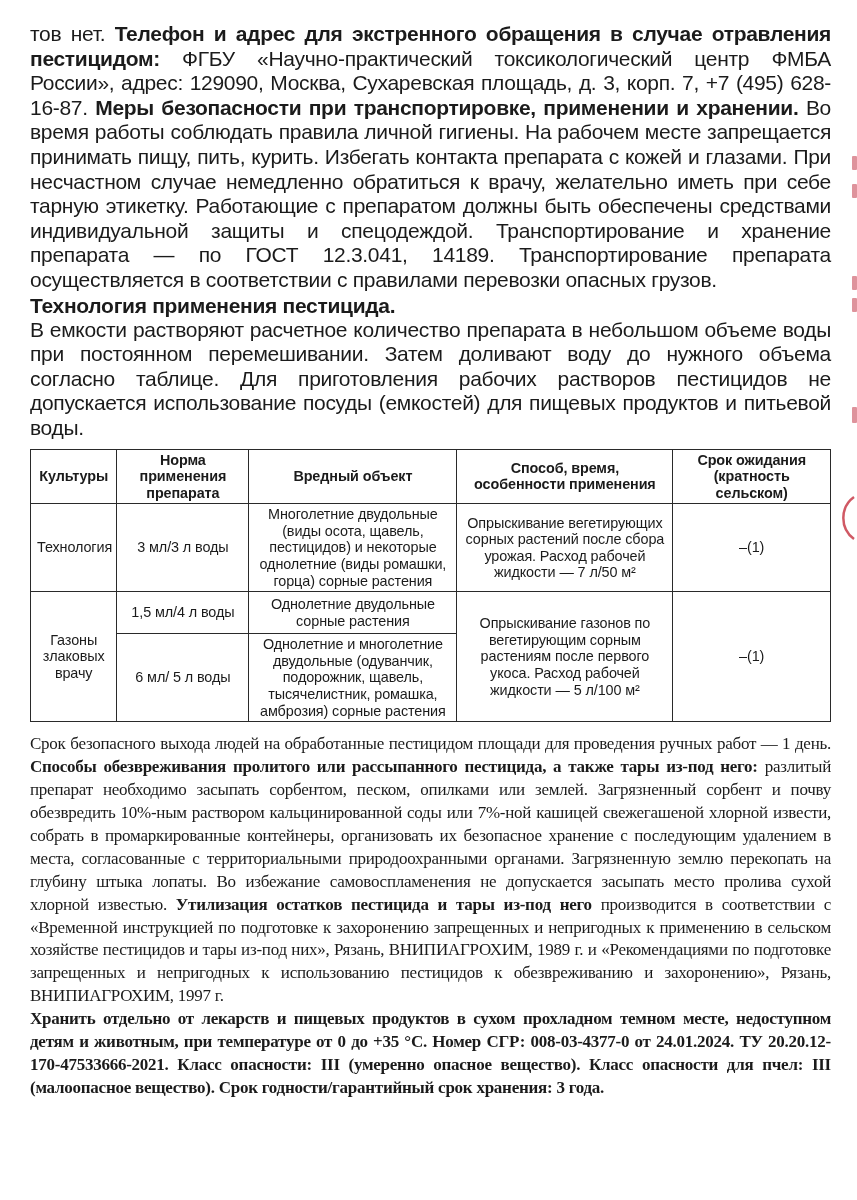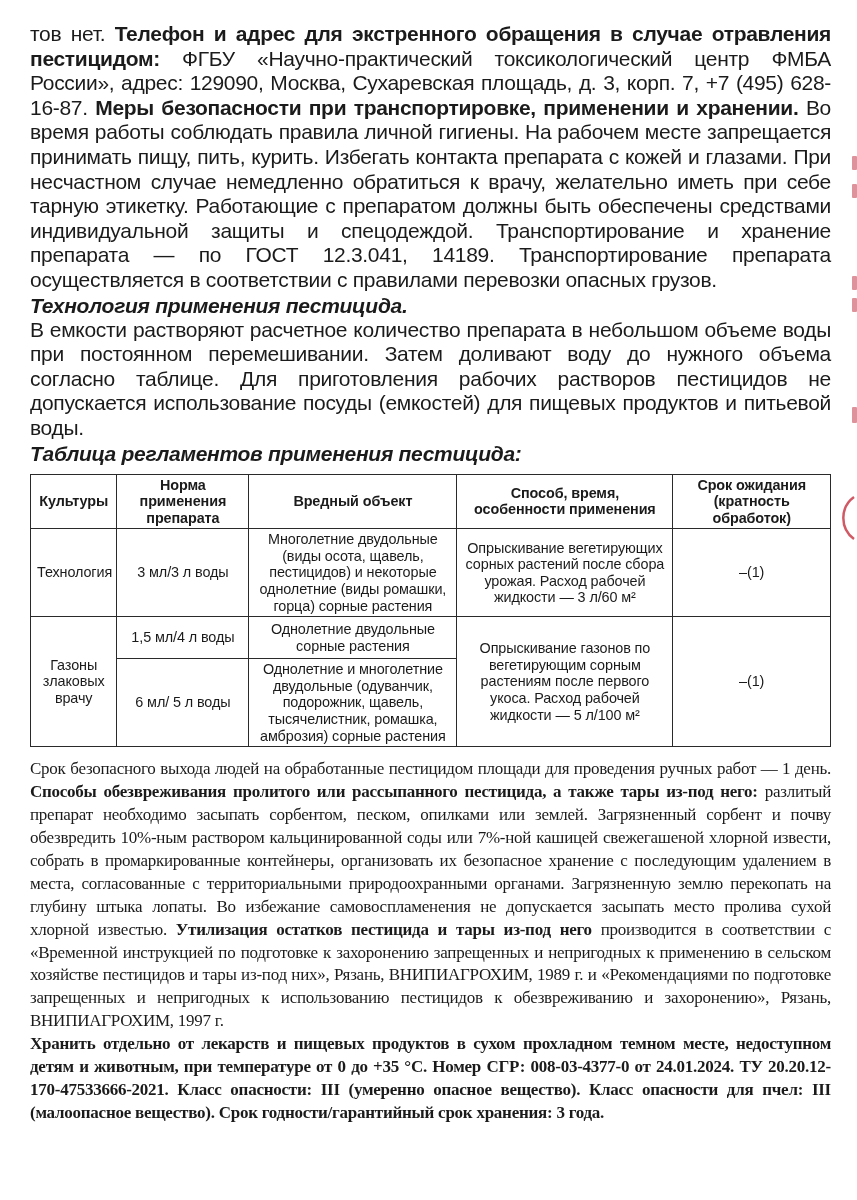--- a/index.html
+++ b/index.html
@@ -7,21 +7,21 @@
     position:relative;
     width:857px;height:1200px;
     background:#ffffff;
     overflow:hidden;
     color:#1b1b1b;
     font-family:"Liberation Sans","DejaVu Sans",sans-serif;
   }
   .content{padding:22px 26px 0 30px;}
   .content p{margin:0;text-align:justify;}
   .body1{font-size:21px;line-height:24.6px;letter-spacing:-0.3px;}
-  .heading{font-size:21px;line-height:25px;font-weight:700;text-align:center;letter-spacing:-0.3px;font-style:italic;}
+  .heading{font-size:21px;line-height:25px;font-weight:700;text-align:center;letter-spacing:-0.3px;}
   .small{font-size:17px;line-height:22.9px;letter-spacing:-0.25px;font-family:Liberation Serif, serif;}
   .b{font-weight:700;}
 
   table.reg{
     width:100%;border-collapse:collapse;table-layout:fixed;
     margin:8px 0 11px 0;
   }
   table.reg th, table.reg td{
     border:1.2px solid #2a2a2a;
     text-align:center;vertical-align:middle;
@@ -46,45 +46,44 @@
 
 <div class="page">
   <div class="content">
 
     <p class="body1"><span>тов нет. </span><span class="b">Телефон и адрес для экстренного обращения в случае отравления пестицидом: </span><span>ФГБУ «Научно-практический токсикологический центр ФМБА России», адрес: 129090, Москва, Сухаревская площадь, д. 3, корп. 7, +7 (495) 628-16-87. </span><span class="b">Меры безопасности при транспортировке, применении и хранении. </span><span>Во время работы соблюдать правила личной гигиены. На рабочем месте запрещается принимать пищу, пить, курить. Избегать контакта препарата с кожей и глазами. При несчастном случае немедленно обратиться к врачу, желательно иметь при себе тарную этикетку. Работающие с препаратом должны быть обеспечены средствами индивидуальной защиты и спецодеждой. Транспортирование и хранение препарата — по ГОСТ 12.3.041, 14189. Транспортирование препарата осуществляется в соответствии с правилами перевозки опасных грузов.</span></p>
 
     <p class="heading">Технология применения пестицида.</p>
 
     <p class="body1">В емкости растворяют расчетное количество препарата в небольшом объеме воды при постоянном перемешивании. Затем доливают воду до нужного объема согласно таблице. Для приготовления рабочих растворов пестицидов не допускается использование посуды (емкостей) для пищевых продуктов и питьевой воды.</p>
 
-    <p class="heading">Таблица регламентов применения пестицида:</p>
 
     <table class="reg">
       <colgroup>
         <col style="width:10.8%">
           <col style="width:16.5%">
           <col style="width:26%">
           <col style="width:27%">
           <col style="width:19.7%">
       </colgroup>
       <thead>
         <tr class="hrow">
           <th>Культуры</th>
           <th>Норма применения препарата</th>
           <th>Вредный объект</th>
           <th>Способ, время, особенности применения</th>
-          <th>Срок ожидания (кратность обработок)</th>
+          <th>Срок ожидания (кратность сельском)</th>
         </tr>
       </thead>
       <tbody>
         <tr class="r-straw">
           <td>Технология</td>
           <td>3 мл/3 л воды</td>
           <td>Многолетние двудольные (виды осота, щавель, пестицидов) и некоторые однолетние (виды ромашки, горца) сорные растения</td>
-          <td>Опрыскивание вегетирующих сорных растений после сбора урожая. Расход рабочей жидкости — 3 л/60 м²</td>
+          <td>Опрыскивание вегетирующих сорных растений после сбора урожая. Расход рабочей жидкости — 7 л/50 м²</td>
           <td>–(1)</td>
         </tr>
         <tr class="r-lawn1">
           <td rowspan="2">Газоны злаковых врачу</td>
           <td>1,5 мл/4 л воды</td>
           <td>Однолетние двудольные сорные растения</td>
           <td rowspan="2">Опрыскивание газонов по вегетирующим сорным растениям после первого укоса. Расход рабочей жидкости — 5 л/100 м²</td>
           <td rowspan="2">–(1)</td>
         </tr>
         <tr class="r-lawn2">

